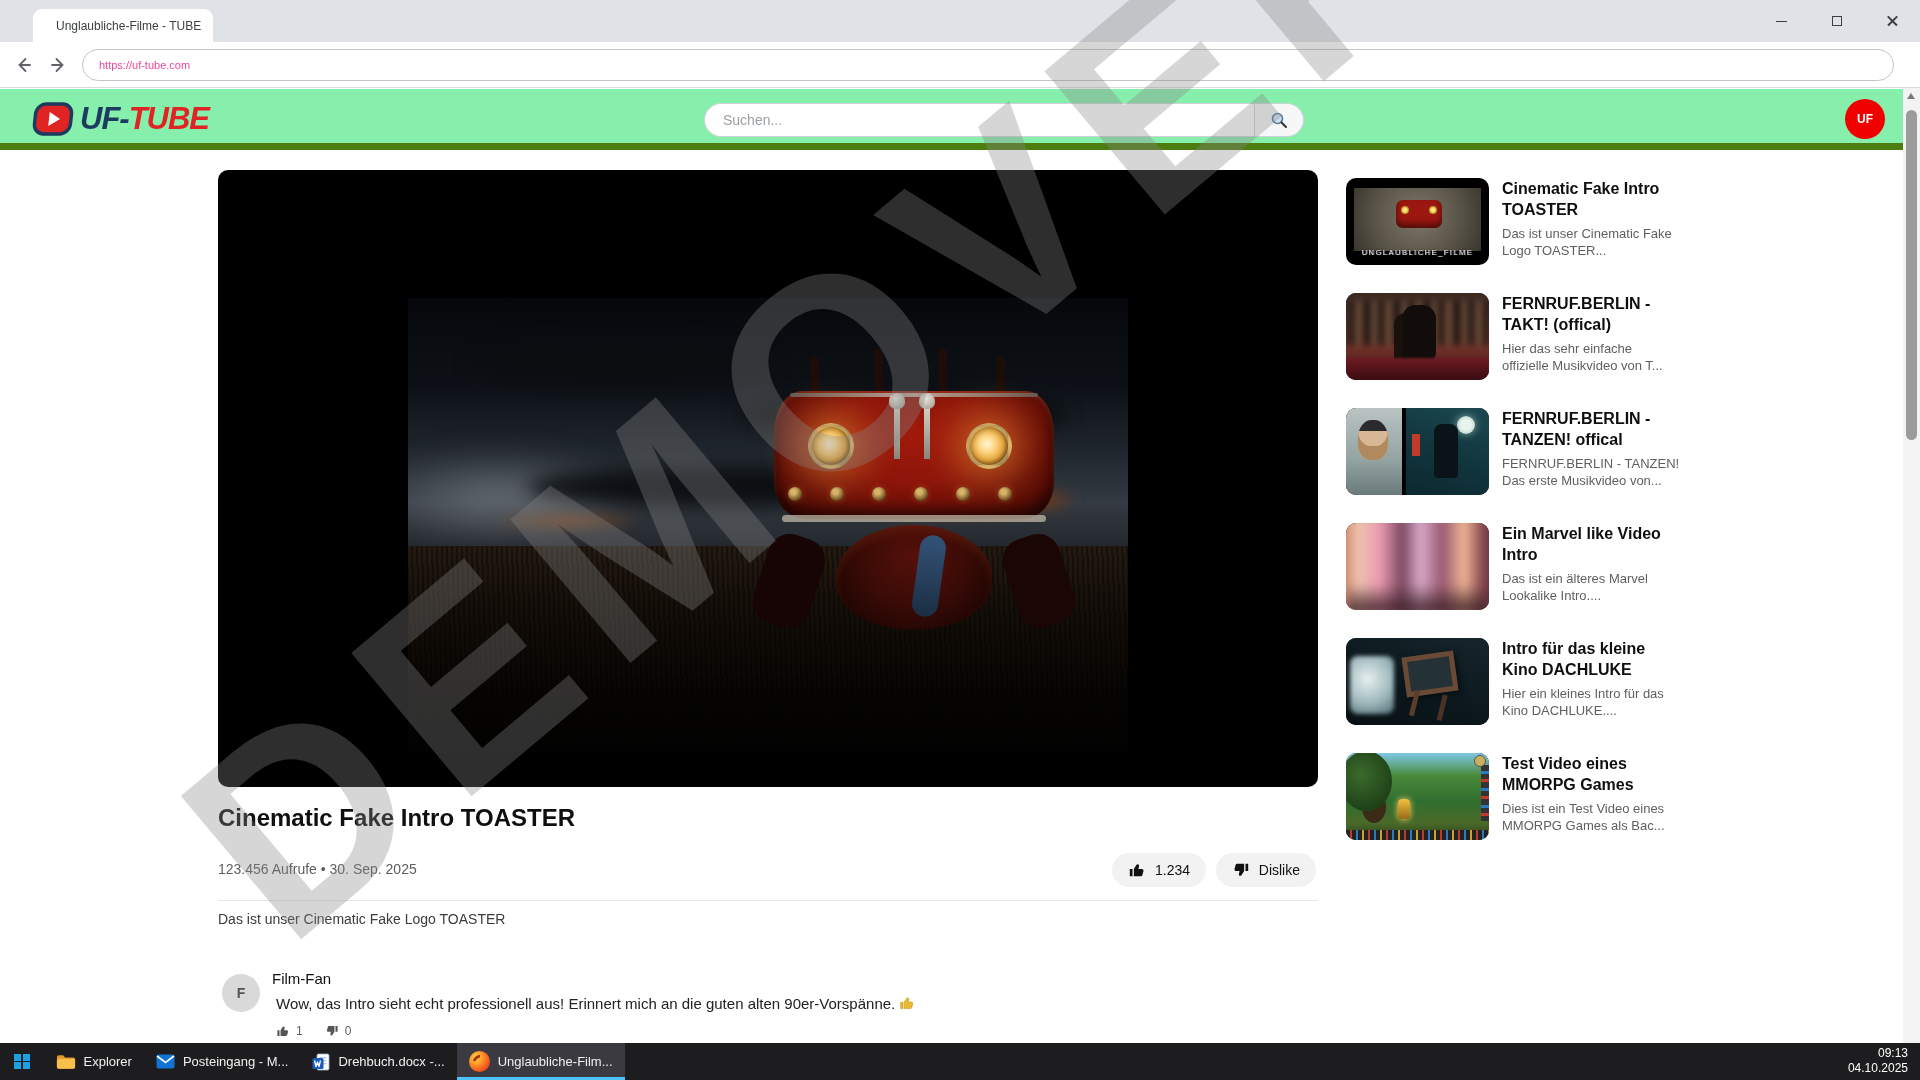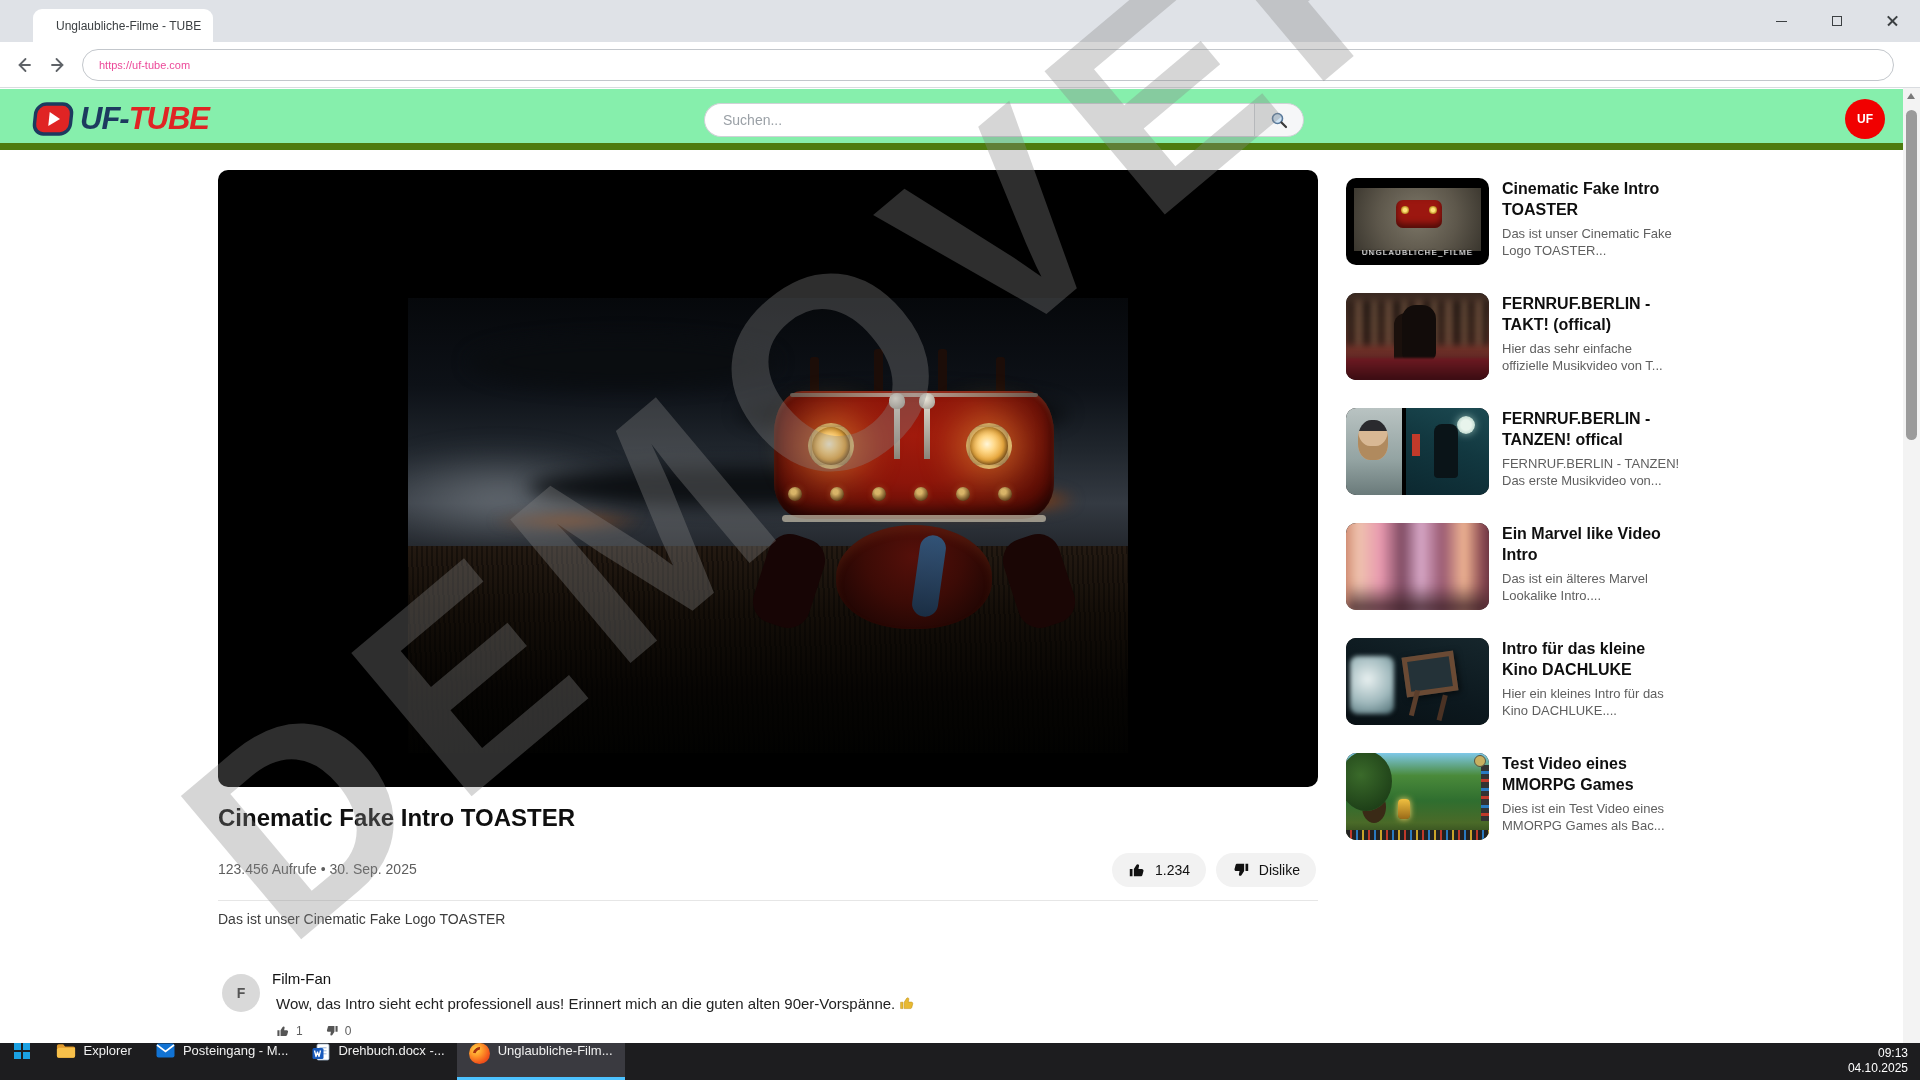--- a/index.html
+++ b/index.html
@@ -184,21 +184,21 @@
 
   
   .scrollbar { position:absolute; left:1903px; top:88px; width:17px; height:955px; background:#f3f3f3; z-index:90; }
   .sb-up { position:absolute; top:5px; left:4px; width:0; height:0; border-left:4.5px solid transparent;
            border-right:4.5px solid transparent; border-bottom:6px solid #7a7a7a; }
   .sb-thumb { position:absolute; top:22px; left:3px; width:11px; height:330px; border-radius:6px; background:#9b9b9b; }
 
   
   .taskbar { position:absolute; left:0; top:1043px; width:1920px; height:37px; background:#1d1d1f; z-index:95;
              display:flex; align-items:stretch; }
-  .tb-item { display:flex; align-items:flex-start; gap:8px; padding:0 12px; color:#f0f0f0; font-size:13px; cursor:pointer; position:relative; }
+  .tb-item { display:flex; align-items:center; gap:8px; padding:0 12px; color:#f0f0f0; font-size:13px; cursor:pointer; position:relative; }
   .tb-start { padding:0 14px; }
   .tb-active { background:#3a3a40; }
   .tb-active::after { content:""; position:absolute; left:0; right:0; bottom:0; height:3px; background:#4cc2ff; }
   .winlogo { display:grid; grid-template-columns:7px 7px; grid-template-rows:7px 7px; gap:1.5px; }
   .winlogo i { background:#1ba1e2; }
   .ffx { width:21px; height:21px; border-radius:50%;
          background:radial-gradient(circle at 34% 32%, #ffd24a 0%, #ff9a2a 32%, #f2541b 68%, #c93517 100%); position:relative; }
   .ffx::after { content:""; position:absolute; inset:4px; border-radius:50%; border:3px solid transparent;
          border-top-color:#a8320f; transform:rotate(-40deg); }
   .tb-clock { margin-left:auto; padding:3px 12px 0 0; text-align:right; color:#fff; font-size:12px; line-height:15px; }

